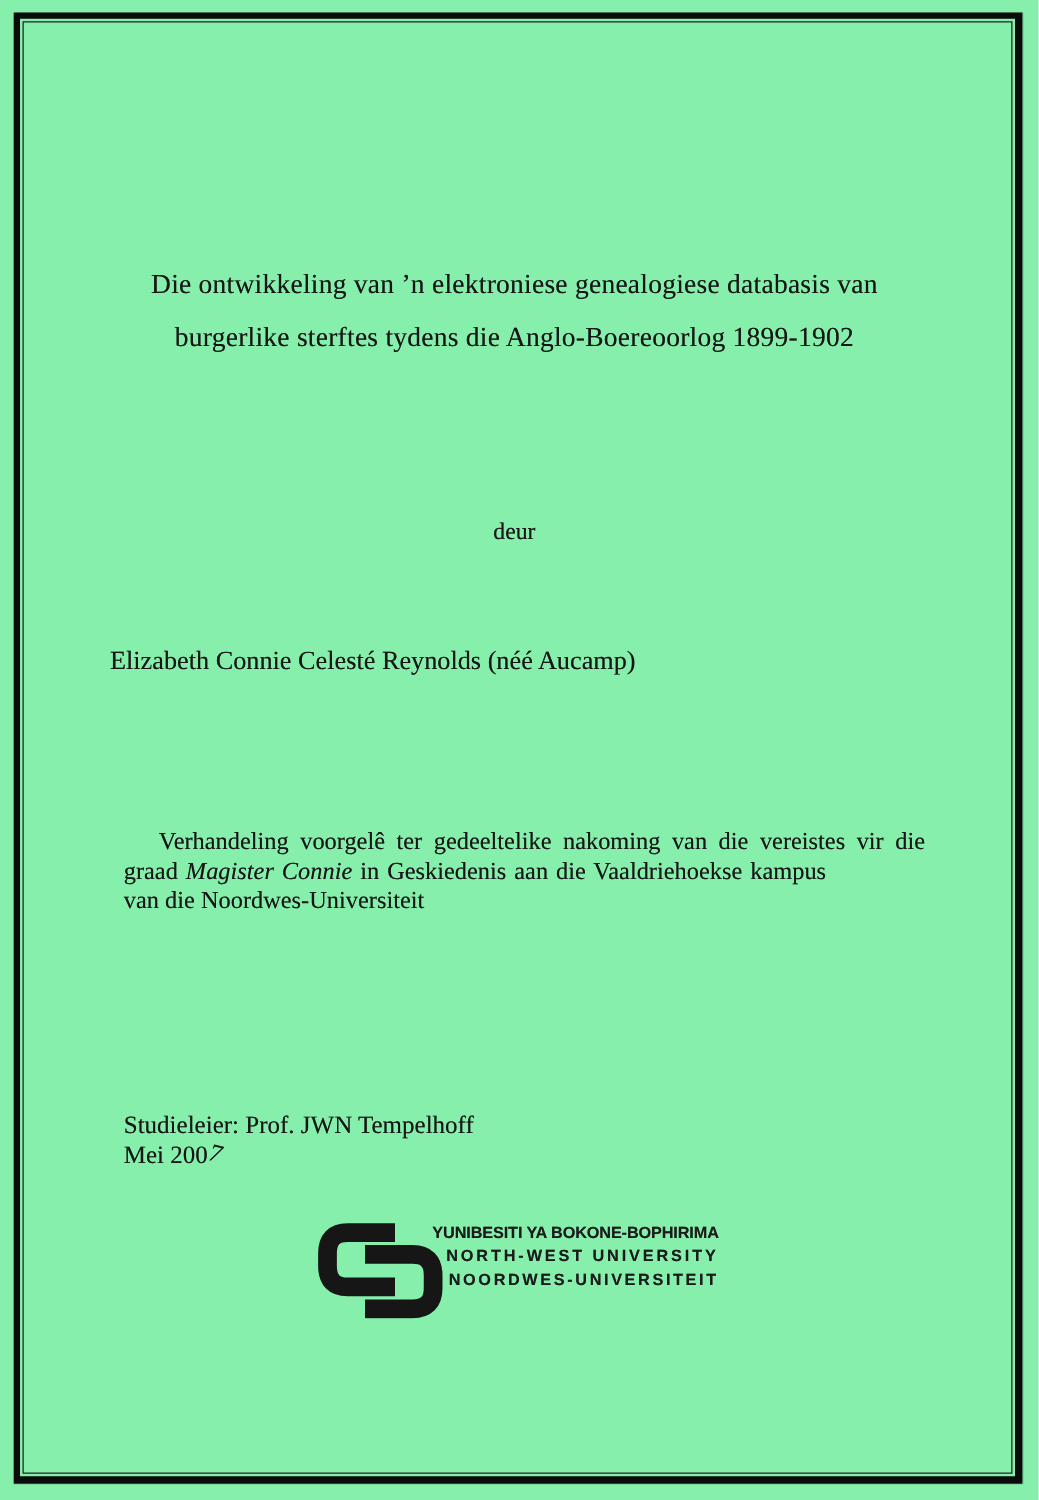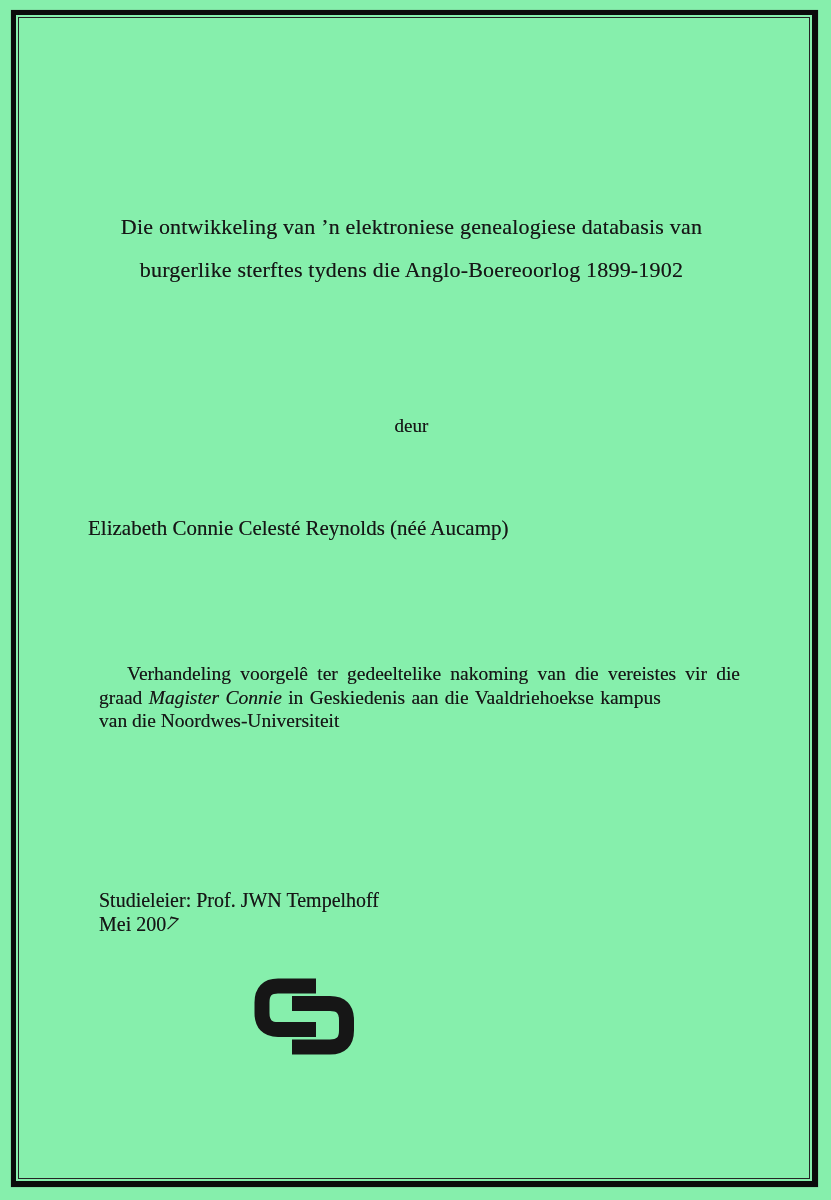--- a/index.html
+++ b/index.html
@@ -135,14 +135,19 @@
 
   <div class="date txt">
     <span>Mei 200</span><span class="date-digit">7</span>
   </div>
 
   <svg class="logo-mark" viewBox="0 0 104 78" aria-hidden="true">
     <path class="logo-link" d="M64 9 H26 Q10 9 10 25.5 V36 Q10 52.5 26 52.5 H64"></path>
     <path class="logo-link" d="M40 26.5 H78 Q94.5 26.5 94.5 43 V53.5 Q94.5 70 78 70 H40"></path>
   </svg>
 
+  <div class="logo-text">
+    <div class="lt lt1">YUNIBESITI YA BOKONE-BOPHIRIMA</div>
+    <div class="lt lt2">NORTH-WEST UNIVERSITY</div>
+    <div class="lt lt3">NOORDWES-UNIVERSITEIT</div>
+  </div>
 
 </div>
 
 </body></html>

